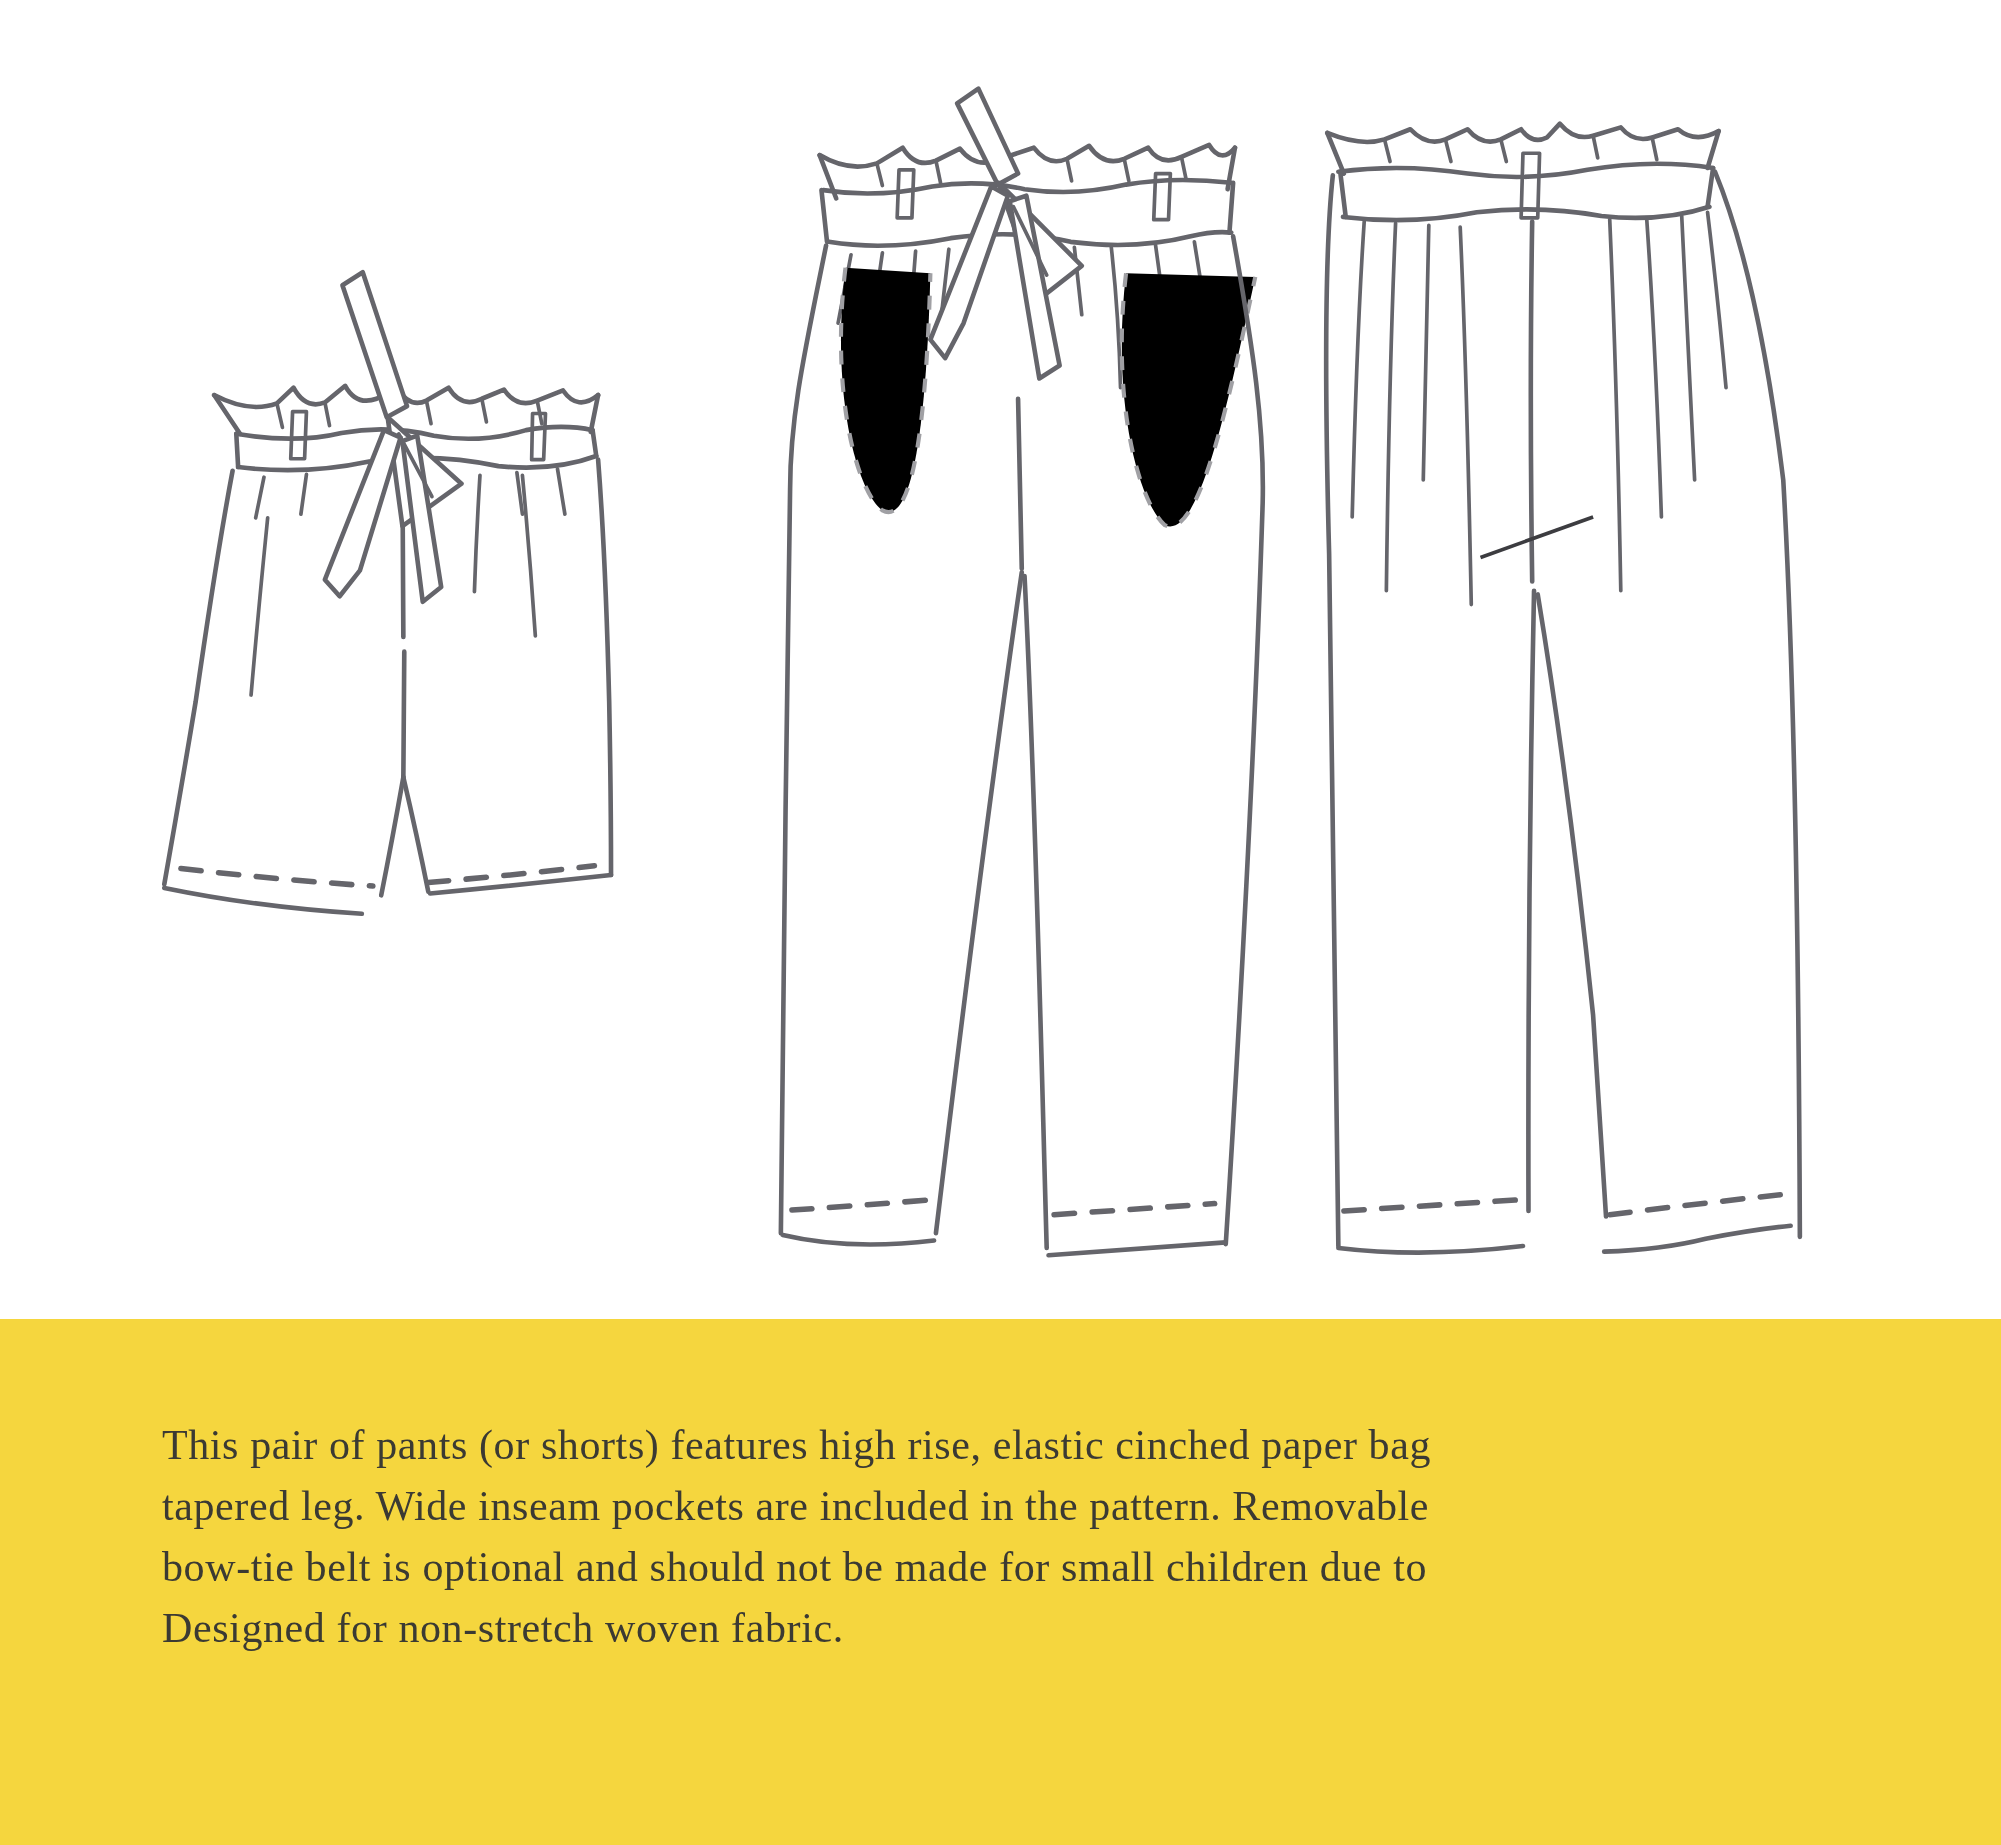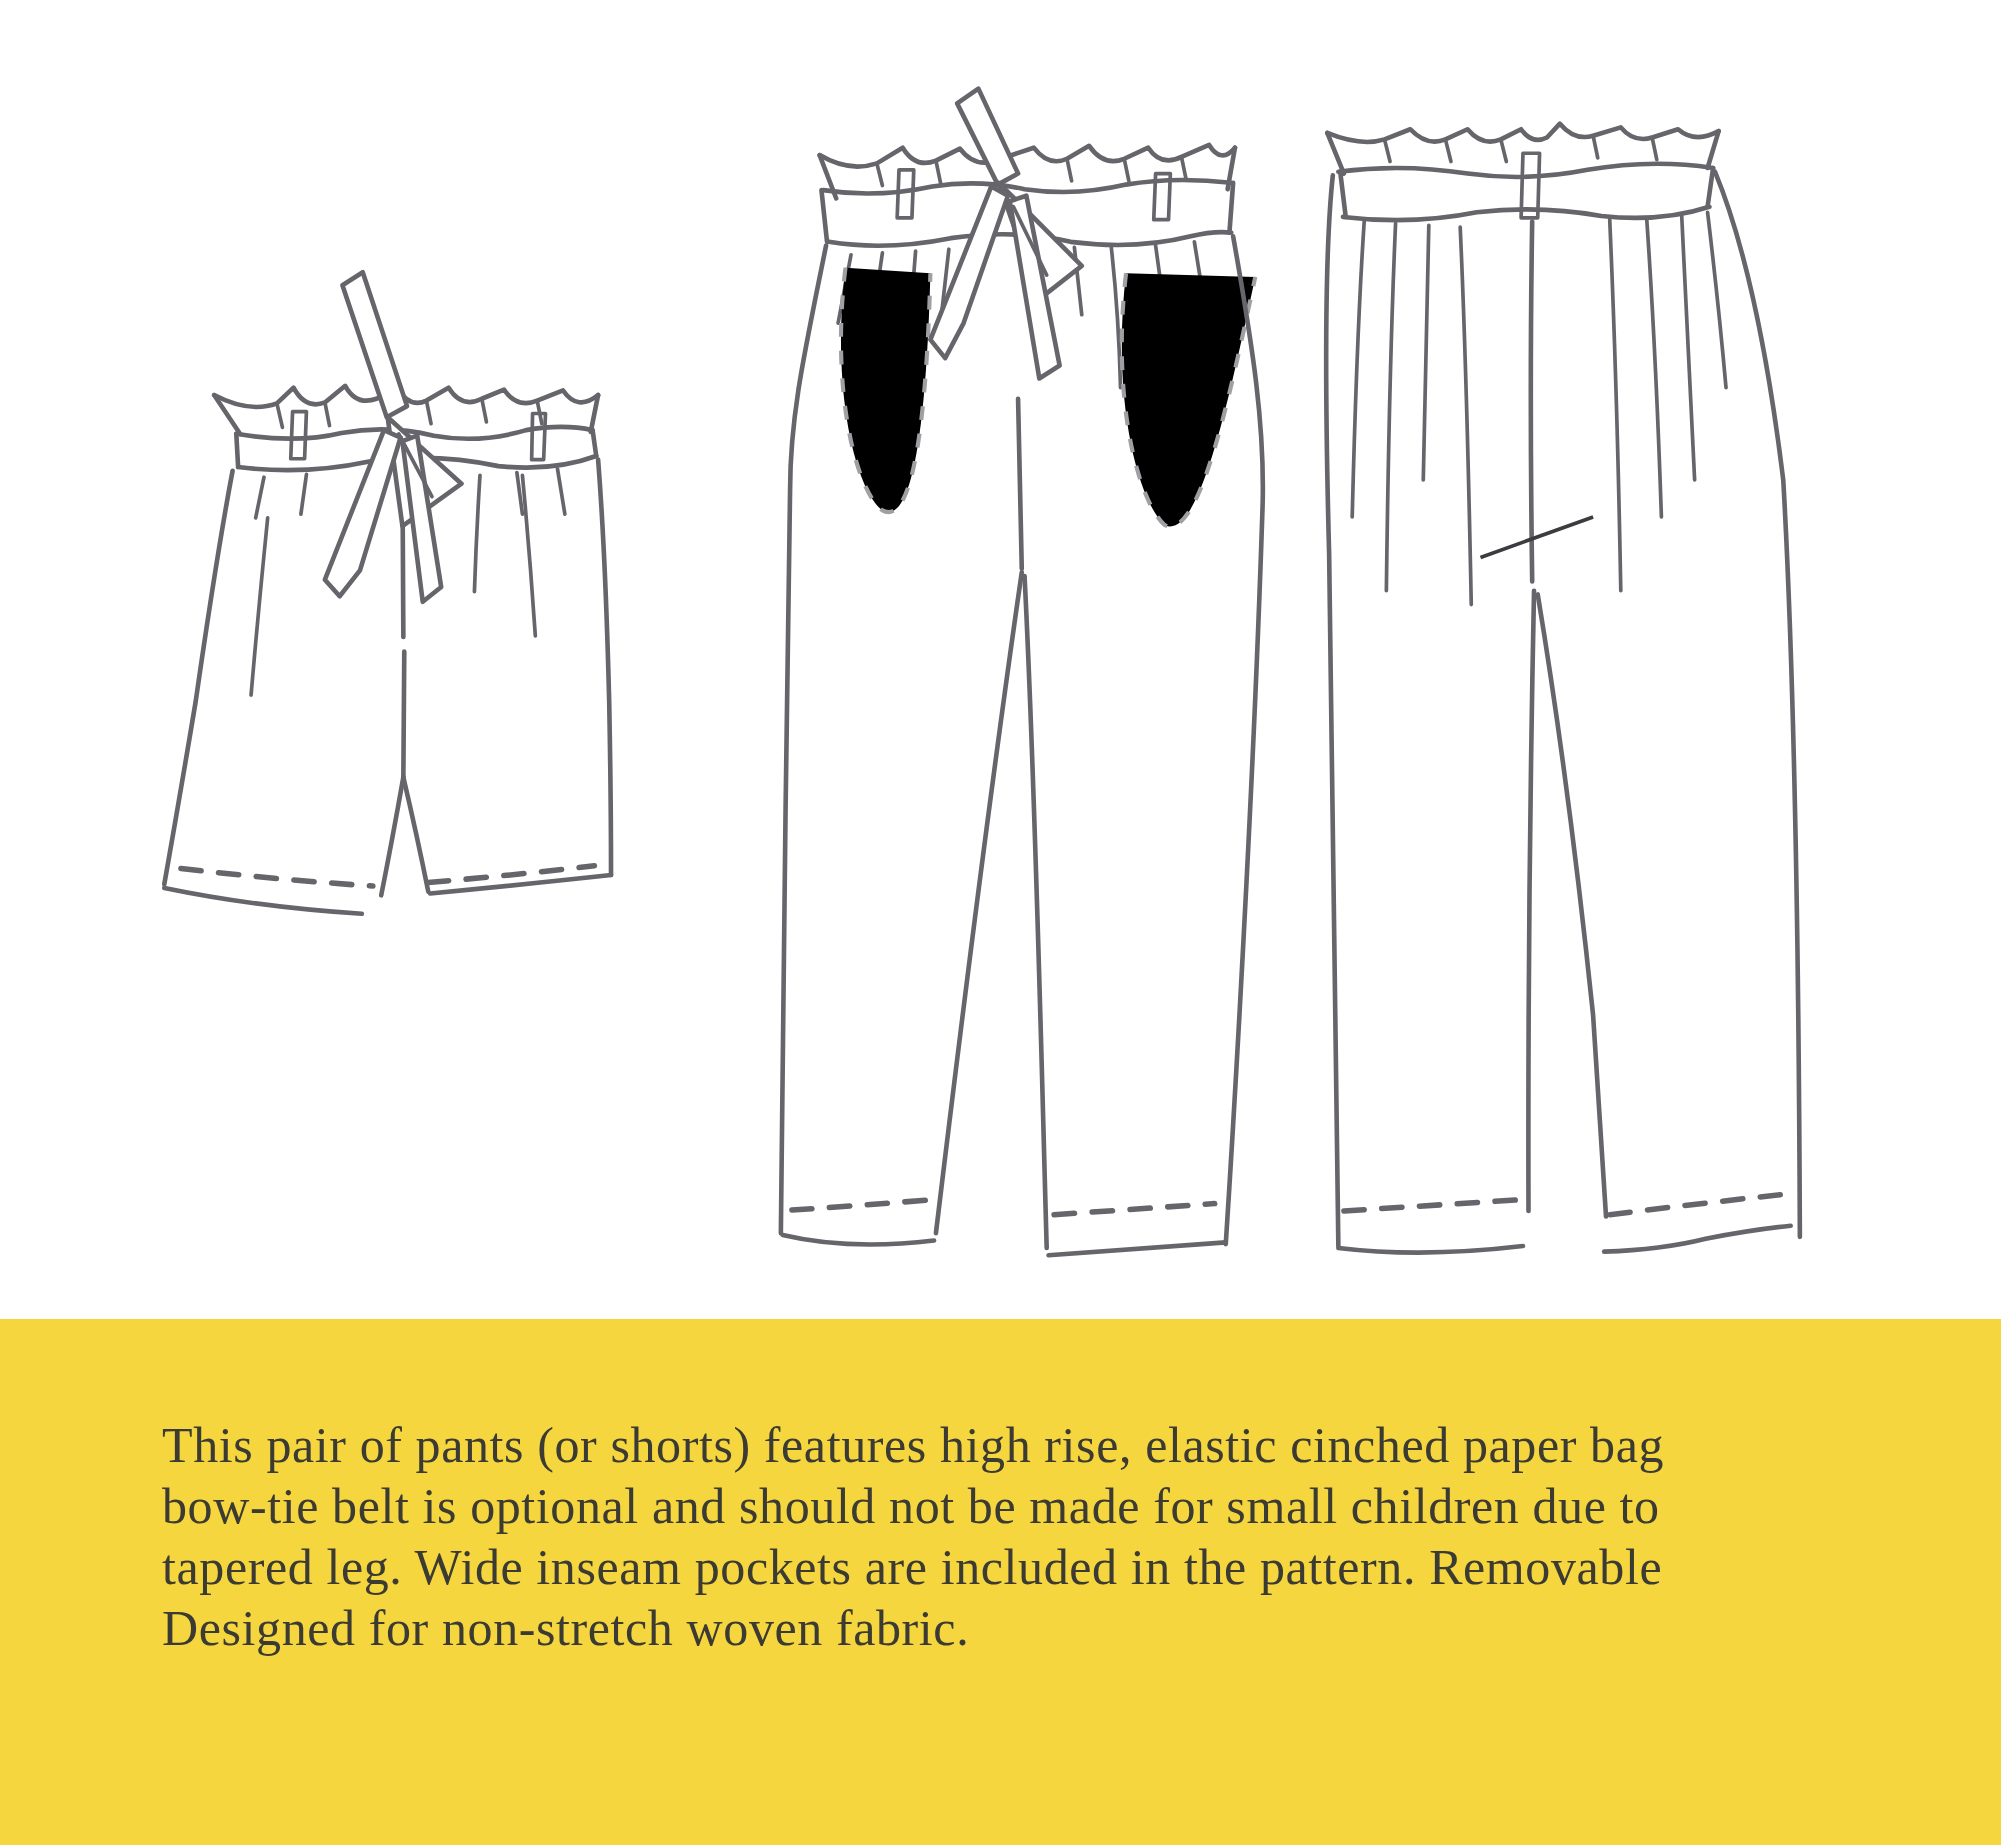--- a/index.html
+++ b/index.html
@@ -3,21 +3,21 @@
 <meta charset="utf-8">
 <style>
   html,body{margin:0;padding:0;background:#ffffff;}
   body{width:2002px;height:1846px;position:relative;overflow:hidden;
        font-family:"Liberation Serif", serif;}
   .art-area{position:absolute;left:0;top:0;width:2002px;height:1319px;background:#ffffff;}
   .art-area svg{display:block;width:2002px;height:1319px;}
   .panel{position:absolute;left:0;top:1319px;width:2002px;height:527px;
          background:var(--panel-bg,#f5d63e);box-sizing:border-box;
          padding:96px 74px 0 162px;}
-  .desc-line{font-size:50px;line-height:61px;letter-spacing:0.6px;
+  .desc-line{font-size:42px;line-height:61px;letter-spacing:0.6px;
              color:var(--panel-fg,#3b3a33);white-space:nowrap;}
   .stroke{fill:none;stroke:var(--line,#65656b);stroke-width:5;
           stroke-linecap:round;stroke-linejoin:round;}
   .thin{stroke-width:4;}
   .hemdash{stroke-width:6;stroke-dasharray:22 19;}
   .pocket{stroke:var(--stitch,#a0a0a4);stroke-width:4.5;stroke-dasharray:15 15;}
   .bow{fill:#ffffff;stroke:var(--line,#65656b);stroke-width:5;stroke-linejoin:round;}
   .slash{stroke:#3c3c40;stroke-width:4;}
 </style>
 </head>
@@ -163,17 +163,17 @@
     <path class="stroke hemdash" d="M1456,1312 Q1550,1306 1644,1300"></path>
     <path class="stroke" d="M1450,1352 Q1540,1363 1650,1350"></path>
     <path class="stroke hemdash" d="M1744,1316 Q1840,1304 1932,1294"></path>
     <path class="stroke" d="M1738,1356 Q1800,1354 1848,1342 Q1900,1332 1940,1328"></path>
   </g>
 </svg>
 </div>
 
 <div class="panel">
   <div class="desc-line">This pair of pants (or shorts) features high rise, elastic cinched paper bag</div>
+  <div class="desc-line">tapered leg. Wide inseam pockets are included in the pattern. Removable</div>
   <div class="desc-line">bow-tie belt is optional and should not be made for small children due to</div>
-  <div class="desc-line">tapered leg. Wide inseam pockets are included in the pattern. Removable</div>
   <div class="desc-line">Designed for non-stretch woven fabric.</div>
 </div>
 
 
 </body></html>

